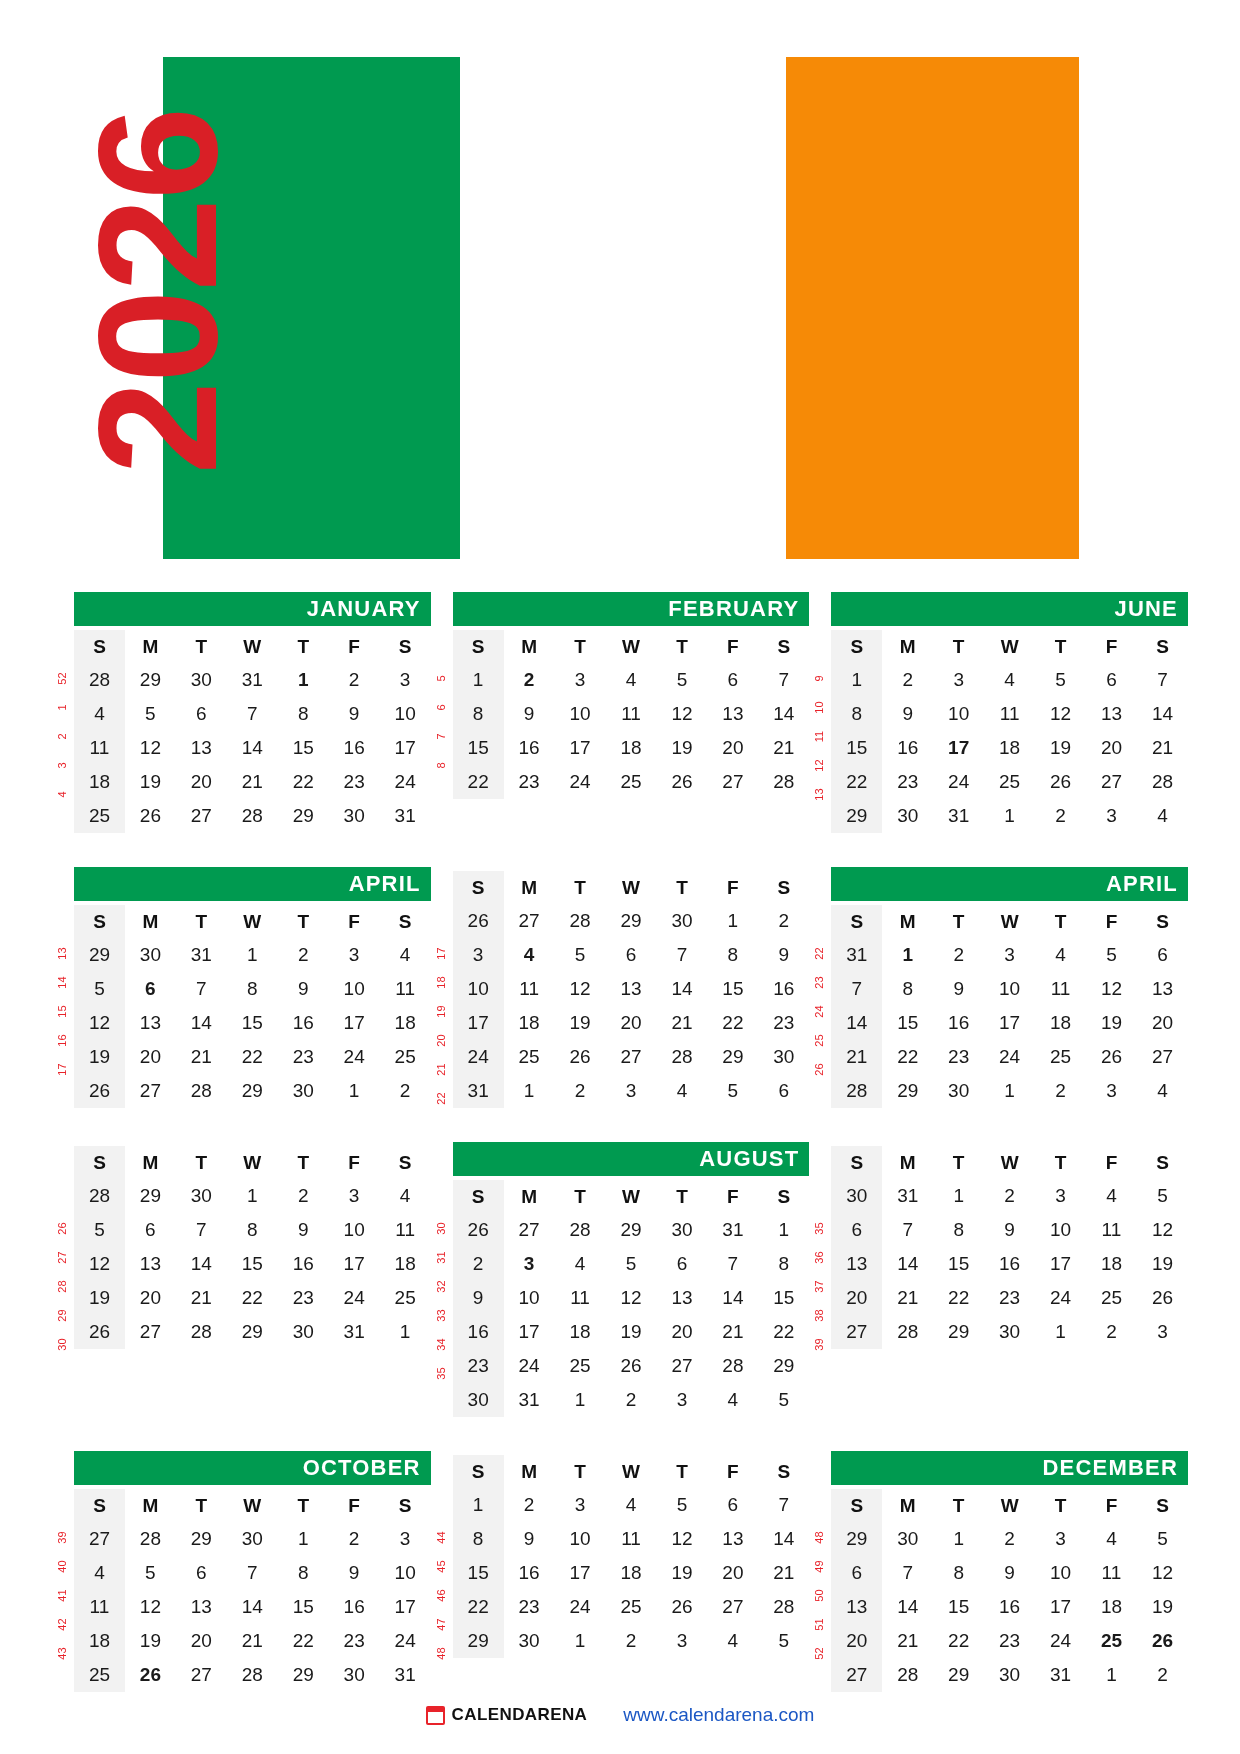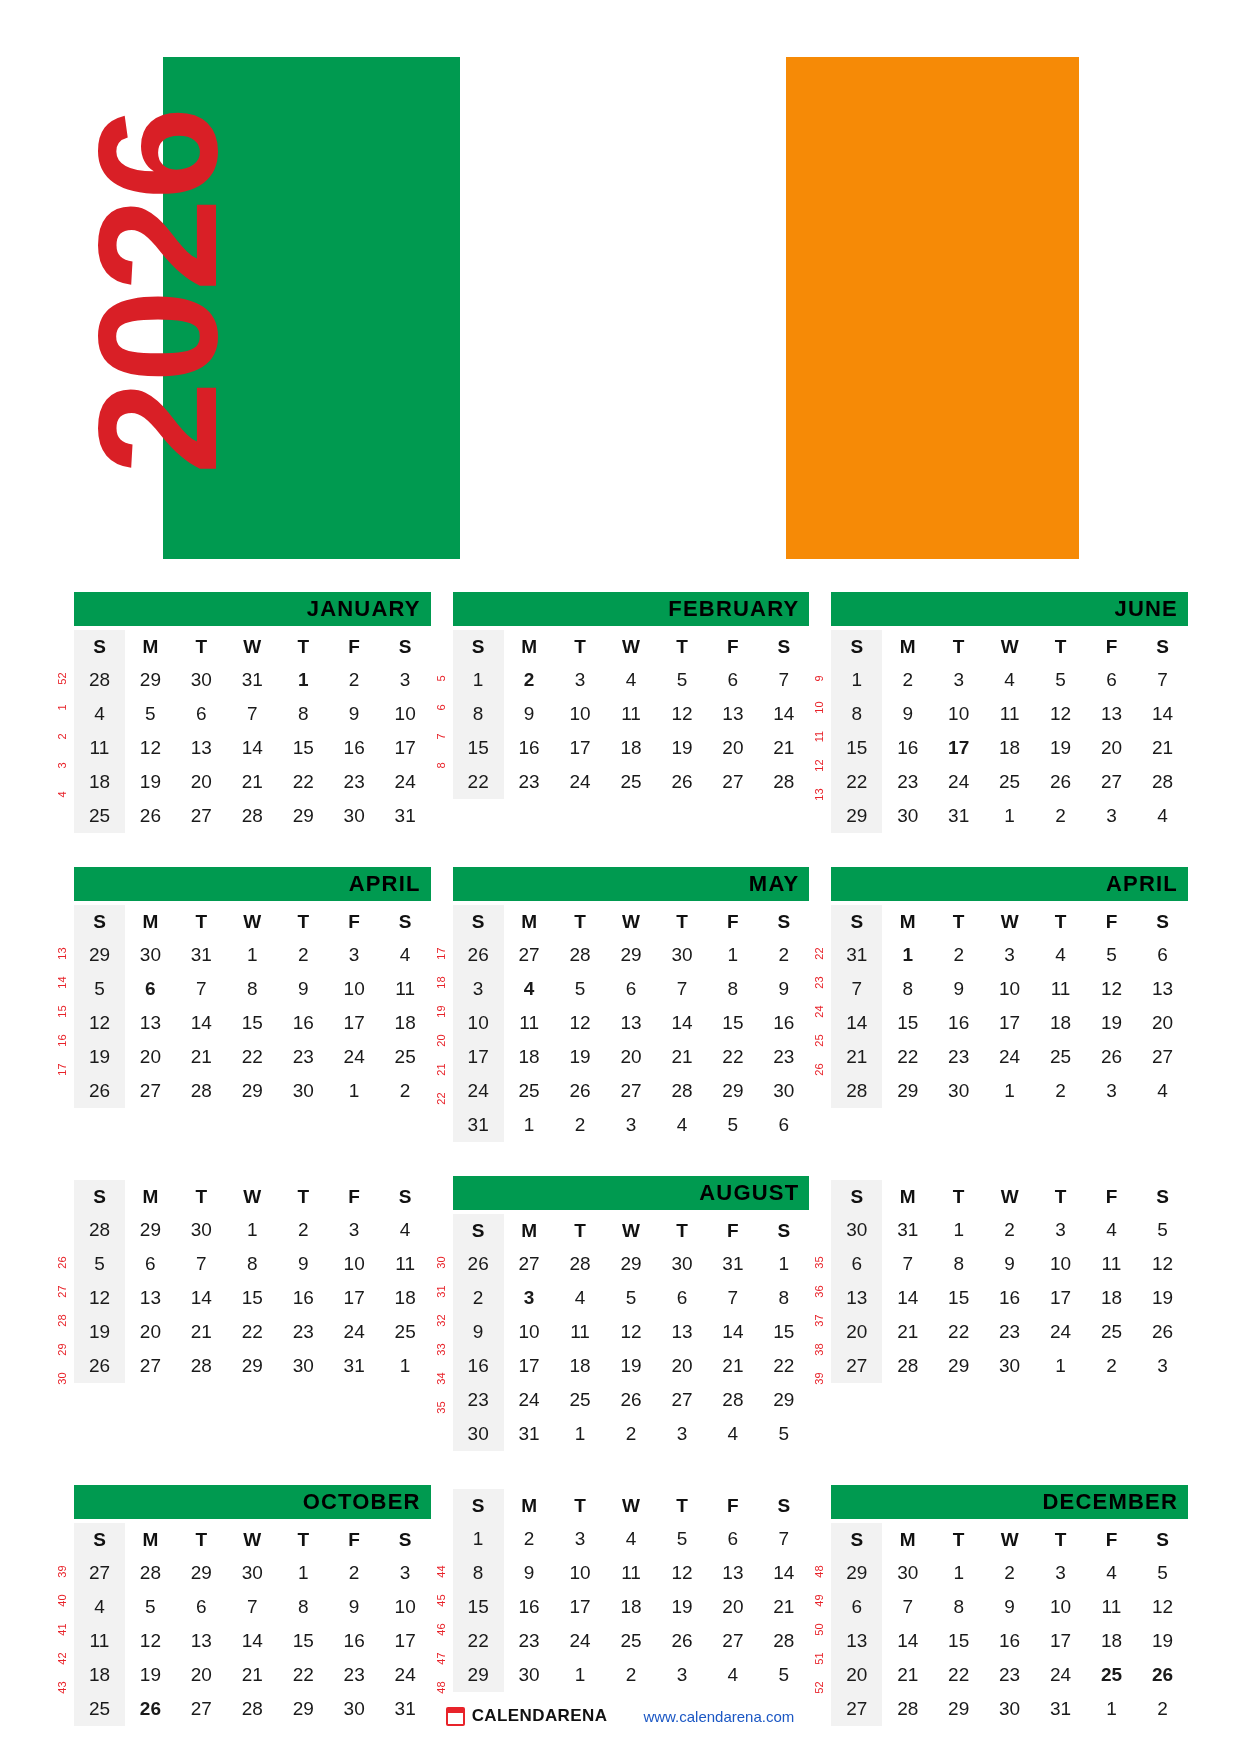--- a/index.html
+++ b/index.html
@@ -65,21 +65,21 @@
     row-gap: 0px;
     padding: 0 52px;
   }
   .month {
     position: relative;
     padding-left: 22px;
     padding-bottom: 34px;
   }
   .month-title {
     background: #009A50;
-    color: #000000;
+    color: #ffffff;
     font-size: 22px;
     font-weight: bold;
     letter-spacing: 1.2px;
     text-align: right;
     padding: 6px 10px 7px 0;
     height: 34px;
     line-height: 21px;
   }
   table.month-table {
     border-collapse: collapse;
@@ -161,21 +161,21 @@
     left: 2px; right: 2px; top: 6px; bottom: 2px;
     background: #ffffff;
   }
   .brand-name {
     font-size: 17px;
     font-weight: bold;
     color: #111111;
     letter-spacing: 0.4px;
   }
   .site-link {
-    font-size: 15px;
+    font-size: 19px;
     color: #1B57C4;
     text-decoration: none;
   }
 </style>
 </head>
 <body>
 
 <div class="page">
 
   <div class="banner">
@@ -450,21 +450,20 @@
               <td class="">28</td>
               <td class="">29</td>
               <td class="">30</td>
               <td class="out">1</td>
               <td class="out">2</td>
             </tr>
           </tbody>
         </table>
       </div>
       <div class="month">
-        <div class="month-title">MAY</div>
         <div class="weeknums">
           <div class="weeknum">17</div>
           <div class="weeknum">18</div>
           <div class="weeknum">19</div>
           <div class="weeknum">20</div>
           <div class="weeknum">21</div>
           <div class="weeknum">22</div>
         </div>
         <table class="month-table">
           <thead>

